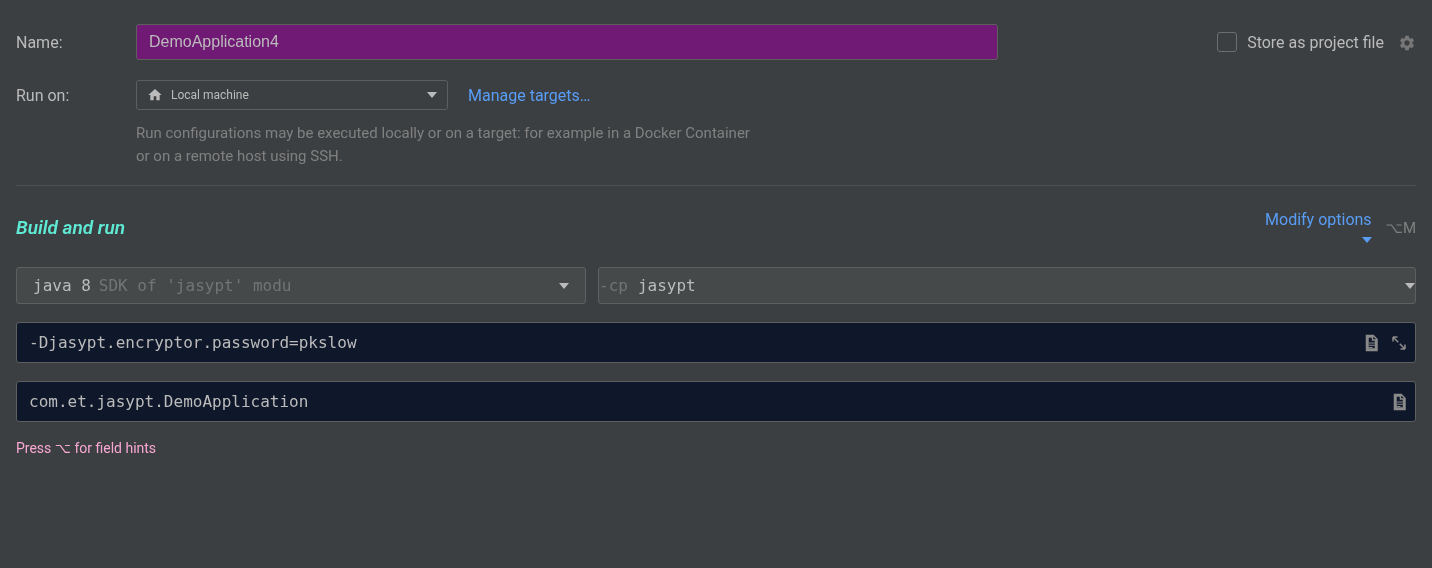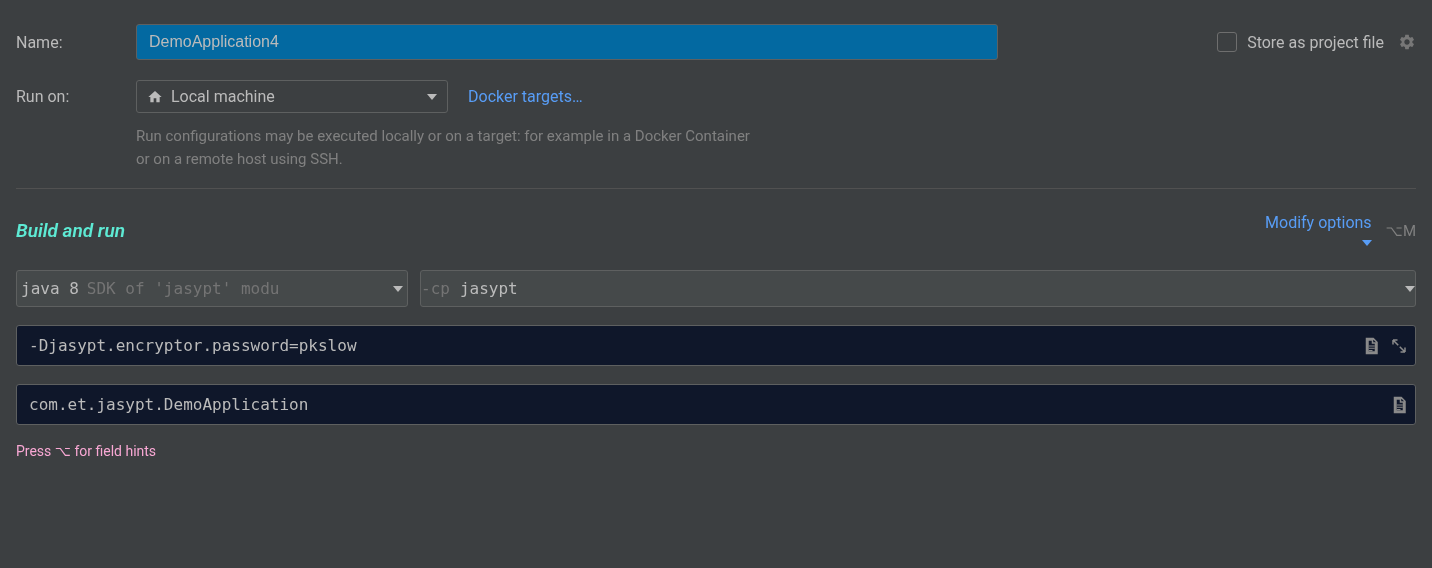--- a/index.html
+++ b/index.html
@@ -21,35 +21,35 @@
       display: flex;
       align-items: center;
       margin-bottom: 20px;
     }
     .label {
       width: 120px;
       color: #bbbbbb;
       font-size: 16px;
     }
     .text-input {
-      background-color: #0369a1;
+      background-color: #701a75;
       border: 1px solid #5e6060;
       color: #bbbbbb;
       padding: 8px 12px;
       font-size: 16px;
       border-radius: 3px;
       outline: none;
     }
     .name-input {
       width: 862px;
     }
     .store-wrap {
       margin-left: auto;
       display: flex;
-      align-items: center;
+      align-items: flex-end;
       gap: 10px;
     }
     .checkbox {
       width: 20px;
       height: 20px;
       border: 1.5px solid #6e6e6e;
       border-radius: 3px;
       background: transparent;
     }
     .store-label {
@@ -67,21 +67,21 @@
       align-items: center;
       background-color: #3c3f41;
       border: 1px solid #5e6060;
       border-radius: 3px;
       padding: 6px 10px;
       gap: 8px;
       cursor: pointer;
     }
     .dropdown .text {
       color: #bbbbbb;
-      font-size: 16px;
+      font-size: 12px;
     }
     .home-icon {
       width: 16px;
       height: 16px;
       fill: #bbbbbb;
     }
     .chevron {
       width: 10px;
       height: 10px;
       margin-left: auto;
@@ -135,22 +135,22 @@
       display: flex;
       gap: 12px;
       margin-bottom: 18px;
     }
     .sdk-select {
       display: flex;
       align-items: center;
       background-color: #45494a;
       border: 1px solid #5e6060;
       border-radius: 3px;
-      padding: 8px 4px;
-      width: 392px;
+      padding: 8px 16px;
+      width: 570px;
       font-family: "SF Mono", Monaco, Consolas, monospace;
       font-size: 16px;
       gap: 8px;
     }
     .sdk-primary {
       color: #bbbbbb;
     }
     .sdk-secondary {
       color: #747474;
       white-space: nowrap;
@@ -231,21 +231,21 @@
   <div class="label">Run on:</div>
   <div class="dropdown run-on-dropdown">
     <svg class="home-icon" viewBox="0 0 24 24">
       <path d="M10 20v-6h4v6h5v-8h3L12 3 2 12h3v8z"></path>
     </svg>
     <span class="text">Local machine</span>
     <svg class="chevron" viewBox="0 0 10 6" style="margin-left:auto;">
       <path d="M0 0 L5 6 L10 0 Z" fill="#bbbbbb"></path>
     </svg>
   </div>
-  <span class="link">Docker targets…</span>
+  <span class="link">Manage targets…</span>
 </div>
 
 <div class="hint-text">Run configurations may be executed locally or on a target: for example in a Docker Container or on a remote host using SSH.</div>
 
 <hr class="divider">
 
 <div class="section-header">
   <div class="section-title">Build and run</div>
   <div class="modify-link">
     <span>Modify options</span>

